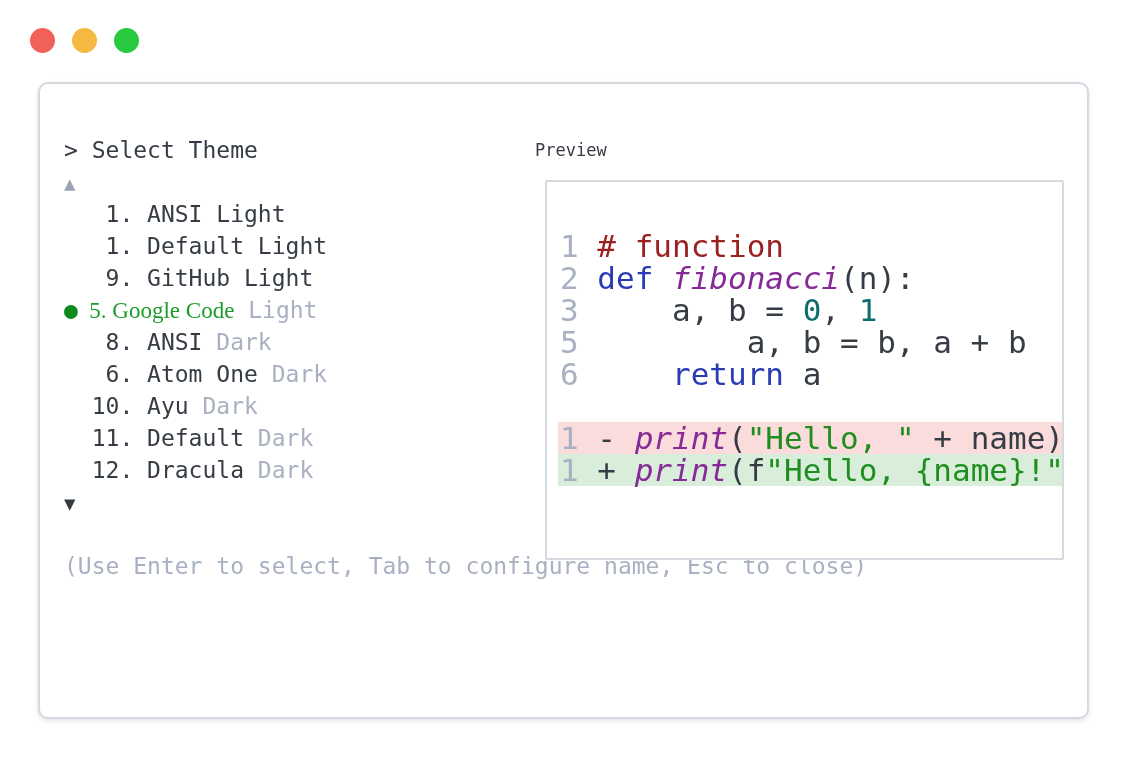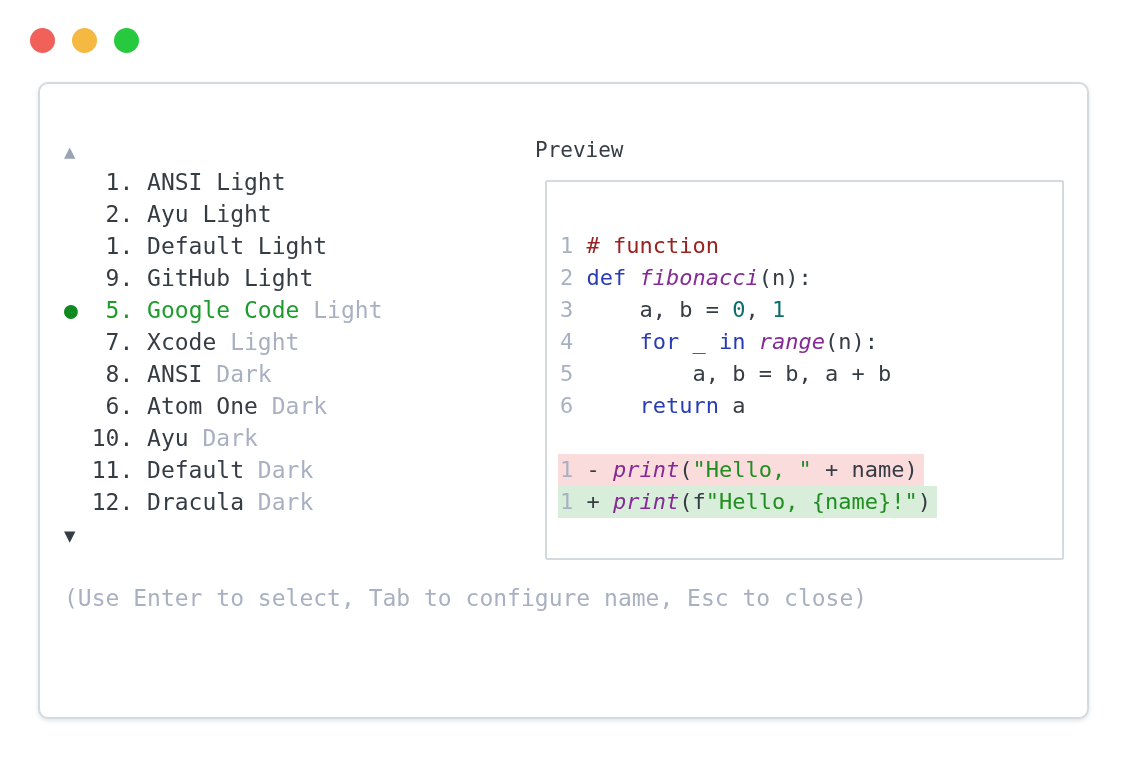--- a/index.html
+++ b/index.html
@@ -19,31 +19,31 @@
           border:2px solid var(--border,#d5d9e0);border-radius:10px;
           box-shadow:0 2px 4px rgba(150,158,172,0.28);}
 
   .left-col{position:absolute;left:24px;top:50px;font-size:23px;line-height:32px;
             color:var(--text,#363c44);}
   .line{white-space:pre;height:32px;}
   .prompt{color:var(--text,#363c44);}
   .arrow-up{color:var(--arrow-muted,#9aa4b6);font-size:19px;}
   .arrow-down{color:var(--text,#2f353c);font-size:19px;}
   .itm{color:var(--text,#363c44);}
-  .sel{color:var(--accent-green,#1c9c2b);}
+  .sel{color:var(--accent-green,#1c9c2b);font-family:Liberation Serif, serif;}
   .bullet{color:var(--bullet-green,#0f8a20);}
   .muted{color:var(--muted,#a8b0c2);}
   .help{color:var(--muted,#a8b0c2);}
 
-  .preview-label{position:absolute;left:495px;top:50px;font-size:21px;line-height:32px;
+  .preview-label{position:absolute;left:495px;top:50px;font-size:17px;line-height:32px;
                  color:var(--text,#363c44);white-space:pre;}
   .preview-box{position:absolute;left:505px;top:96px;width:519px;height:380px;
                box-sizing:border-box;border:2px solid var(--border,#d5d9e0);
                border-radius:2px;background:#fff;overflow:hidden;}
-  .code{padding:48px 8px 0 13px;font-size:22px;line-height:32px;}
+  .code{padding:48px 8px 0 13px;font-size:31px;line-height:32px;}
   .cline{white-space:pre;height:32px;}
   .tk.num{color:var(--muted,#a8b0c2);}
   .tk.pln{color:var(--text,#363c44);}
   .tk.com{color:var(--code-comment,#9b2121);}
   .tk.kwd{color:var(--code-keyword,#2a3cb5);}
   .tk.ttl{color:var(--code-title,#852a96);font-style:italic;}
   .tk.lit{color:var(--code-literal,#0d6d6d);}
   .tk.str{color:var(--code-string,#1f8e1e);}
   .diff{display:inline-block;height:32px;padding:0 6px 0 2px;margin-left:-2px;}
   .diff.del{background:var(--diff-del-bg,#fbdcdc);}
@@ -54,47 +54,45 @@
 
 <div class="traffic">
   <div class="light red"></div>
   <div class="light yellow"></div>
   <div class="light green"></div>
 </div>
 
 <div class="dialog">
 
   <div class="left-col">
+    <div class="line prompt">&gt; Select Theme</div>
     <div class="line"><span class="arrow-up">▲</span></div>
 
     <div class="line"><span class="bullet"></span><span class="itm">   1. ANSI Light</span><span class="muted"></span></div>
-    <div class="line"><span class="bullet"></span><span class="itm">   2. Ayu Light</span><span class="muted"></span></div>
     <div class="line"><span class="bullet"></span><span class="itm">   1. Default Light</span><span class="muted"></span></div>
     <div class="line"><span class="bullet"></span><span class="itm">   9. GitHub Light</span><span class="muted"></span></div>
     <div class="line"><span class="bullet">●</span><span class="sel">  5. Google Code</span><span class="muted"> Light</span></div>
-    <div class="line"><span class="bullet"></span><span class="itm">   7. Xcode</span><span class="muted"> Light</span></div>
     <div class="line"><span class="bullet"></span><span class="itm">   8. ANSI</span><span class="muted"> Dark</span></div>
     <div class="line"><span class="bullet"></span><span class="itm">   6. Atom One</span><span class="muted"> Dark</span></div>
     <div class="line"><span class="bullet"></span><span class="itm">  10. Ayu</span><span class="muted"> Dark</span></div>
     <div class="line"><span class="bullet"></span><span class="itm">  11. Default</span><span class="muted"> Dark</span></div>
     <div class="line"><span class="bullet"></span><span class="itm">  12. Dracula</span><span class="muted"> Dark</span></div>
 
     <div class="line"><span class="arrow-down">▼</span></div>
     <div class="line"> </div>
     <div class="line help">(Use Enter to select, Tab to configure name, Esc to close)</div>
   </div>
 
   <div class="preview-label">Preview</div>
 
   <div class="preview-box">
     <div class="code">
       <div class="cline"><span class="tk num">1 </span><span class="tk com"># function</span></div>
       <div class="cline"><span class="tk num">2 </span><span class="tk kwd">def</span><span class="tk pln"> </span><span class="tk ttl">fibonacci</span><span class="tk pln">(n):</span></div>
       <div class="cline"><span class="tk num">3 </span><span class="tk pln">    a, b = </span><span class="tk lit">0</span><span class="tk pln">, </span><span class="tk lit">1</span></div>
-      <div class="cline"><span class="tk num">4 </span><span class="tk pln">    </span><span class="tk kwd">for</span><span class="tk pln"> _ </span><span class="tk kwd">in</span><span class="tk pln"> </span><span class="tk ttl">range</span><span class="tk pln">(n):</span></div>
       <div class="cline"><span class="tk num">5 </span><span class="tk pln">        a, b = b, a + b</span></div>
       <div class="cline"><span class="tk num">6 </span><span class="tk pln">    </span><span class="tk kwd">return</span><span class="tk pln"> a</span></div>
       <div class="cline"> </div>
       <div class="cline"><span class="diff del"><span class="tk num">1</span><span class="tk pln"> - </span><span class="tk ttl">print</span><span class="tk pln">(</span><span class="tk str">"Hello, "</span><span class="tk pln"> + name)</span></span></div>
       <div class="cline"><span class="diff add"><span class="tk num">1</span><span class="tk pln"> + </span><span class="tk ttl">print</span><span class="tk pln">(f</span><span class="tk str">"Hello, {name}!"</span><span class="tk pln">)</span></span></div>
     </div>
   </div>
 
 </div>
 

